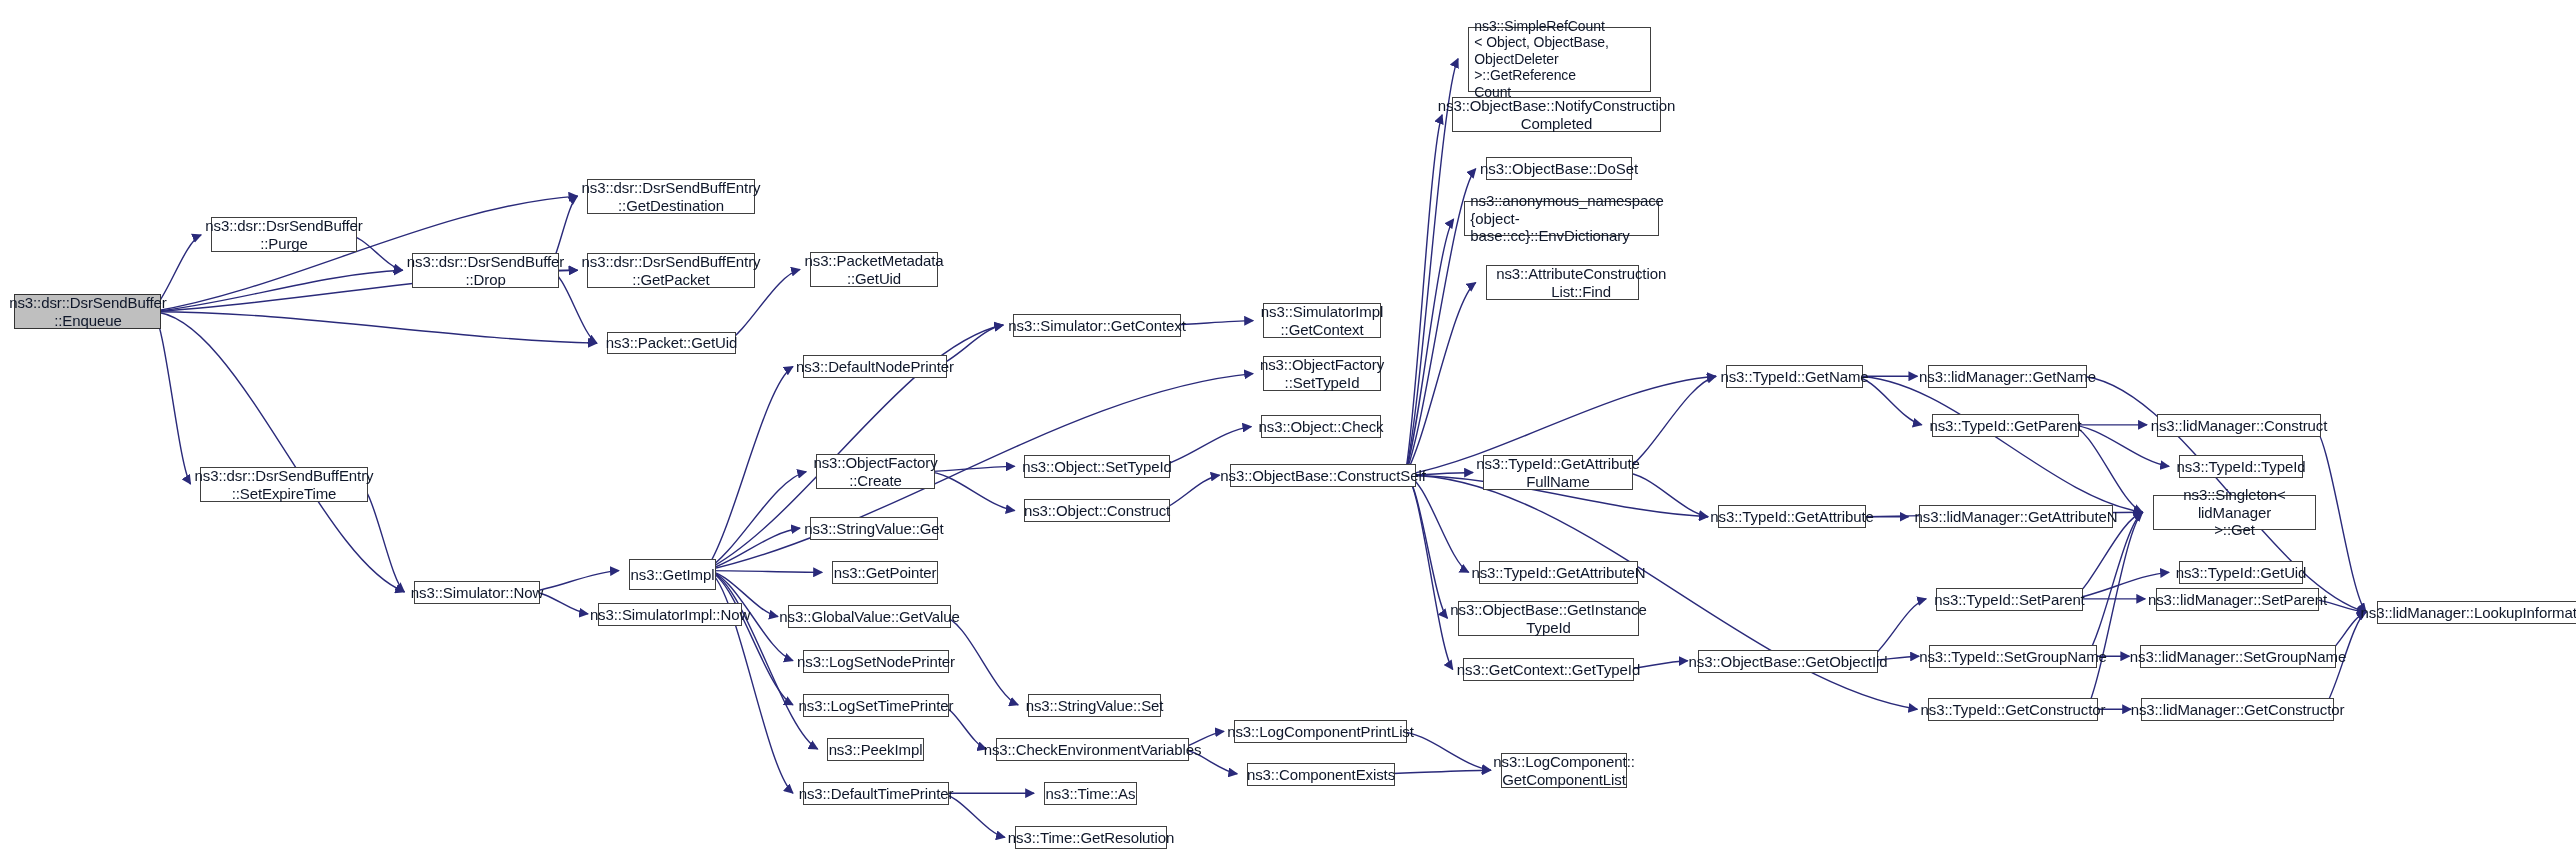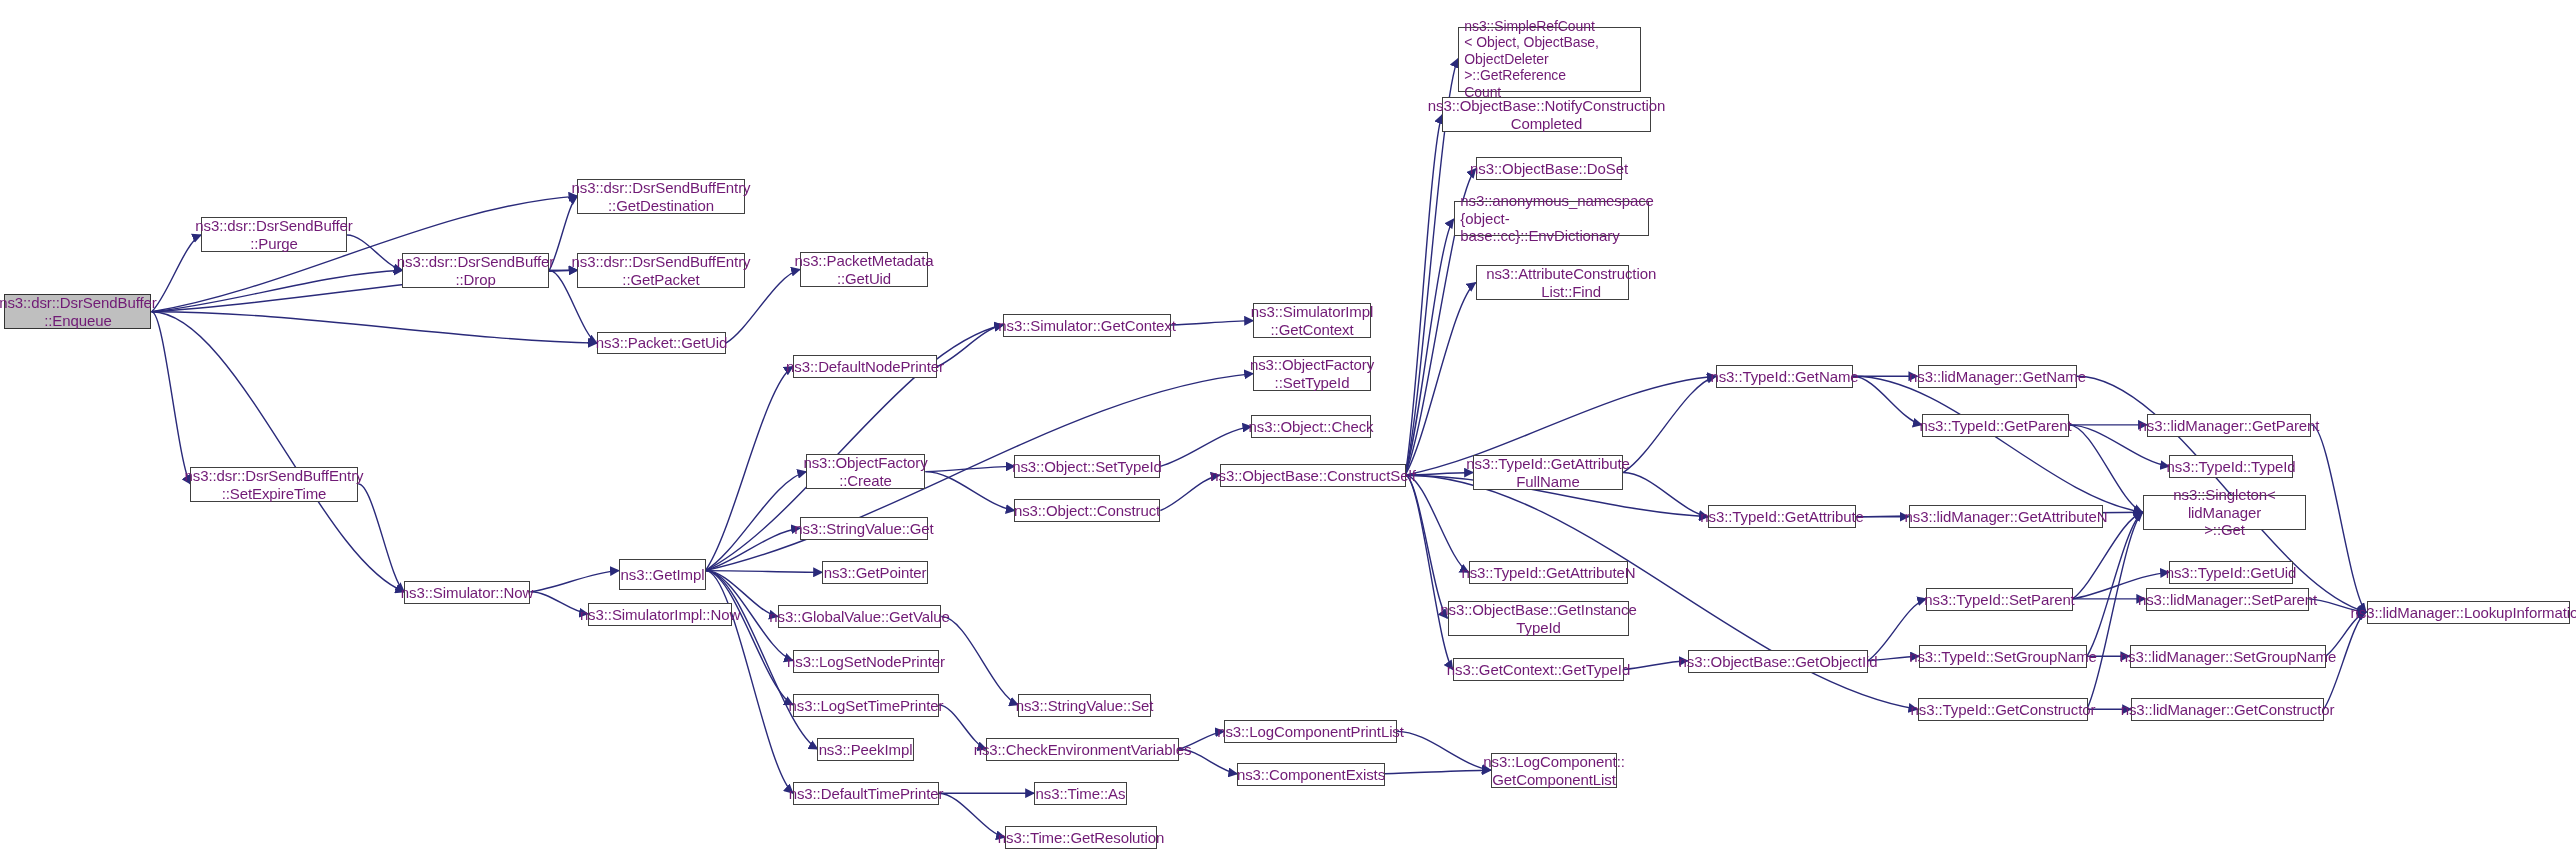--- a/index.html
+++ b/index.html
@@ -22,30 +22,31 @@
     top: 0;
     width: 2576px;
     height: 855px;
     pointer-events: none;
   }
   .node {
     position: absolute;
     box-sizing: border-box;
     border: 1.4px solid #404040;
     background: #ffffff;
-    color: #701a75;
+    color: #0f172a;
     font-size: 15px;
     line-height: 1.17;
     text-align: center;
     display: flex;
     align-items: center;
     justify-content: center;
     white-space: pre-line;
     padding: 0.9px 2.7px;
     letter-spacing: -0.1px;
+    margin-left: 10px;
   }
   .node.root {
     background: #bfbfbf;
     border-color: #333333;
   }
 </style>
 </head>
 <body>
 
 <div id="graph">
@@ -197,21 +198,21 @@
 GetComponentList</div>
     <div class="node" style="left: 1716px; top: 365px; width: 137px; height: 23px;">ns3::TypeId::GetName</div>
     <div class="node" style="left: 1708px; top: 505px; width: 148px; height: 23px;">ns3::TypeId::GetAttribute</div>
     <div class="node" style="left: 1688px; top: 650px; width: 180px; height: 23px;">ns3::ObjectBase::GetObjectIid</div>
     <div class="node" style="left: 1918px; top: 365px; width: 159px; height: 23px;">ns3::lidManager::GetName</div>
     <div class="node" style="left: 1922px; top: 414px; width: 147px; height: 23px;">ns3::TypeId::GetParent</div>
     <div class="node" style="left: 1909px; top: 505px; width: 194px; height: 23px;">ns3::lidManager::GetAttributeN</div>
     <div class="node" style="left: 1926px; top: 588px; width: 147px; height: 23px;">ns3::TypeId::SetParent</div>
     <div class="node" style="left: 1919px; top: 645px; width: 168px; height: 23px;">ns3::TypeId::SetGroupName</div>
     <div class="node" style="left: 1918px; top: 698px; width: 170px; height: 23px;">ns3::TypeId::GetConstructor</div>
-    <div class="node" style="left: 2147px; top: 414px; width: 164px; height: 23px;">ns3::lidManager::GetParent</div>
+    <div class="node" style="left: 2147px; top: 414px; width: 164px; height: 23px;">ns3::lidManager::Construct</div>
     <div class="node" style="left: 2169px; top: 455px; width: 124px; height: 23px;">ns3::TypeId::TypeId</div>
     <div class="node" style="left: 2143px; top: 495px; width: 163px; height: 35px;">ns3::Singleton&lt; lidManager
 &gt;::Get</div>
     <div class="node" style="left: 2169px; top: 561px; width: 124px; height: 23px;">ns3::TypeId::GetUid</div>
     <div class="node" style="left: 2146px; top: 588px; width: 163px; height: 23px;">ns3::lidManager::SetParent</div>
     <div class="node" style="left: 2130px; top: 645px; width: 196px; height: 23px;">ns3::lidManager::SetGroupName</div>
     <div class="node" style="left: 2131px; top: 698px; width: 193px; height: 23px;">ns3::lidManager::GetConstructor</div>
     <div class="node" style="left: 2367px; top: 601px; width: 203px; height: 23px;">ns3::lidManager::LookupInformation</div>
   </div>
 

